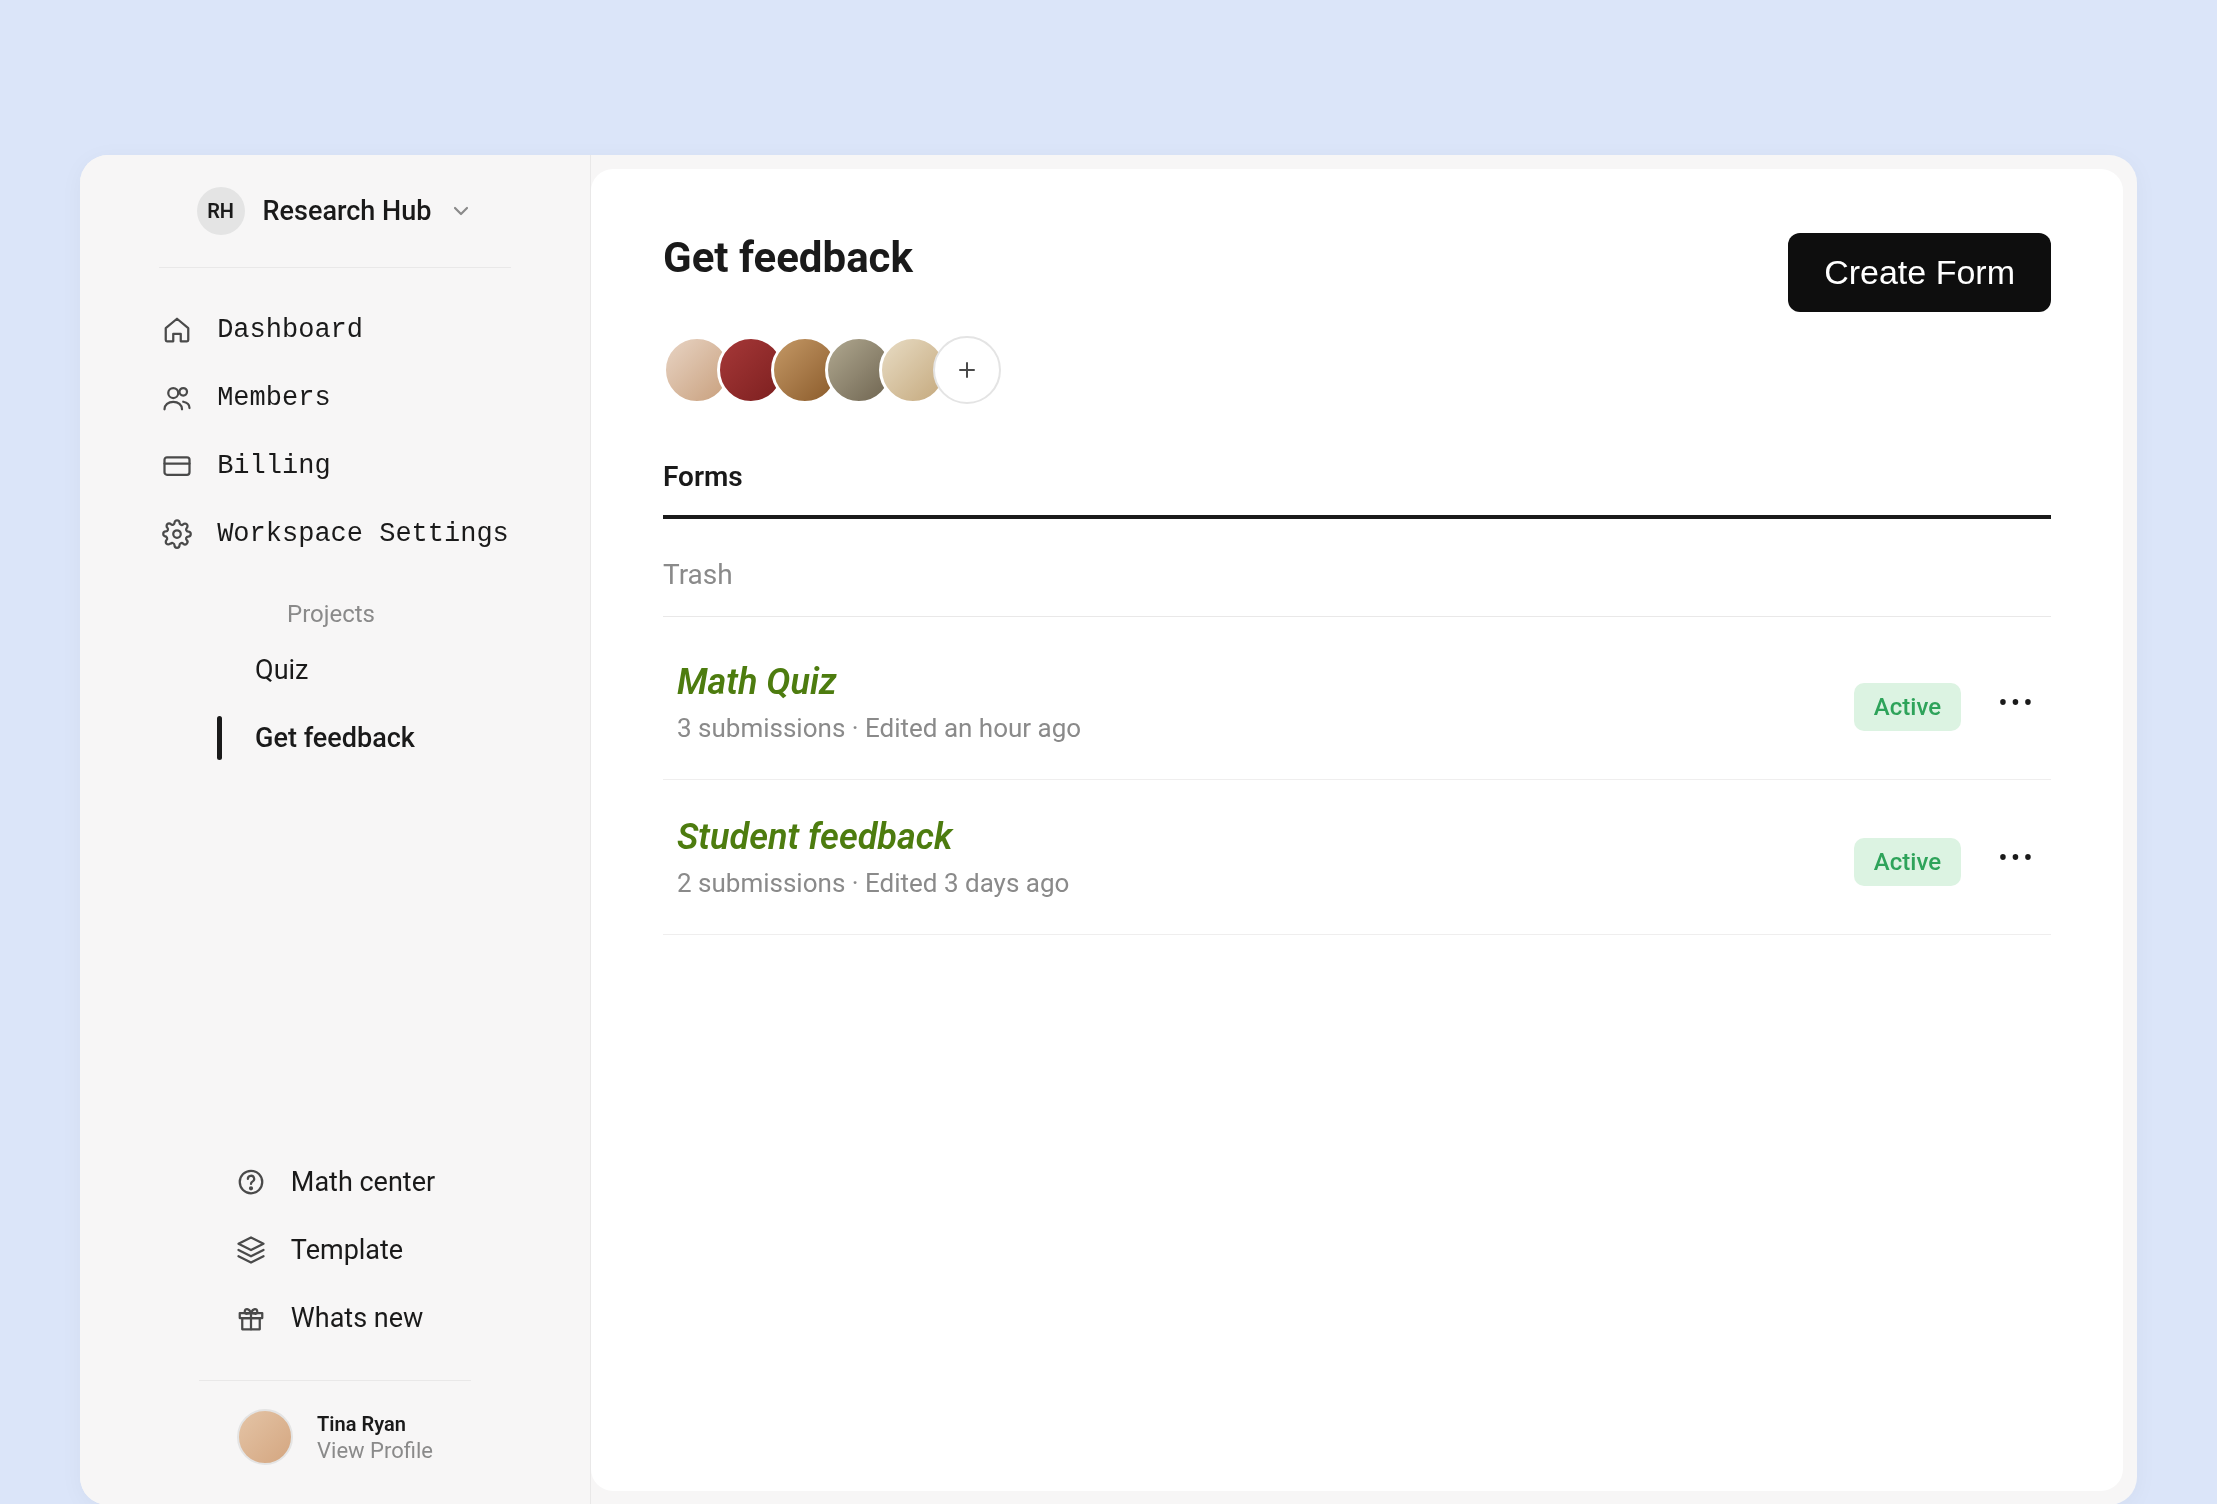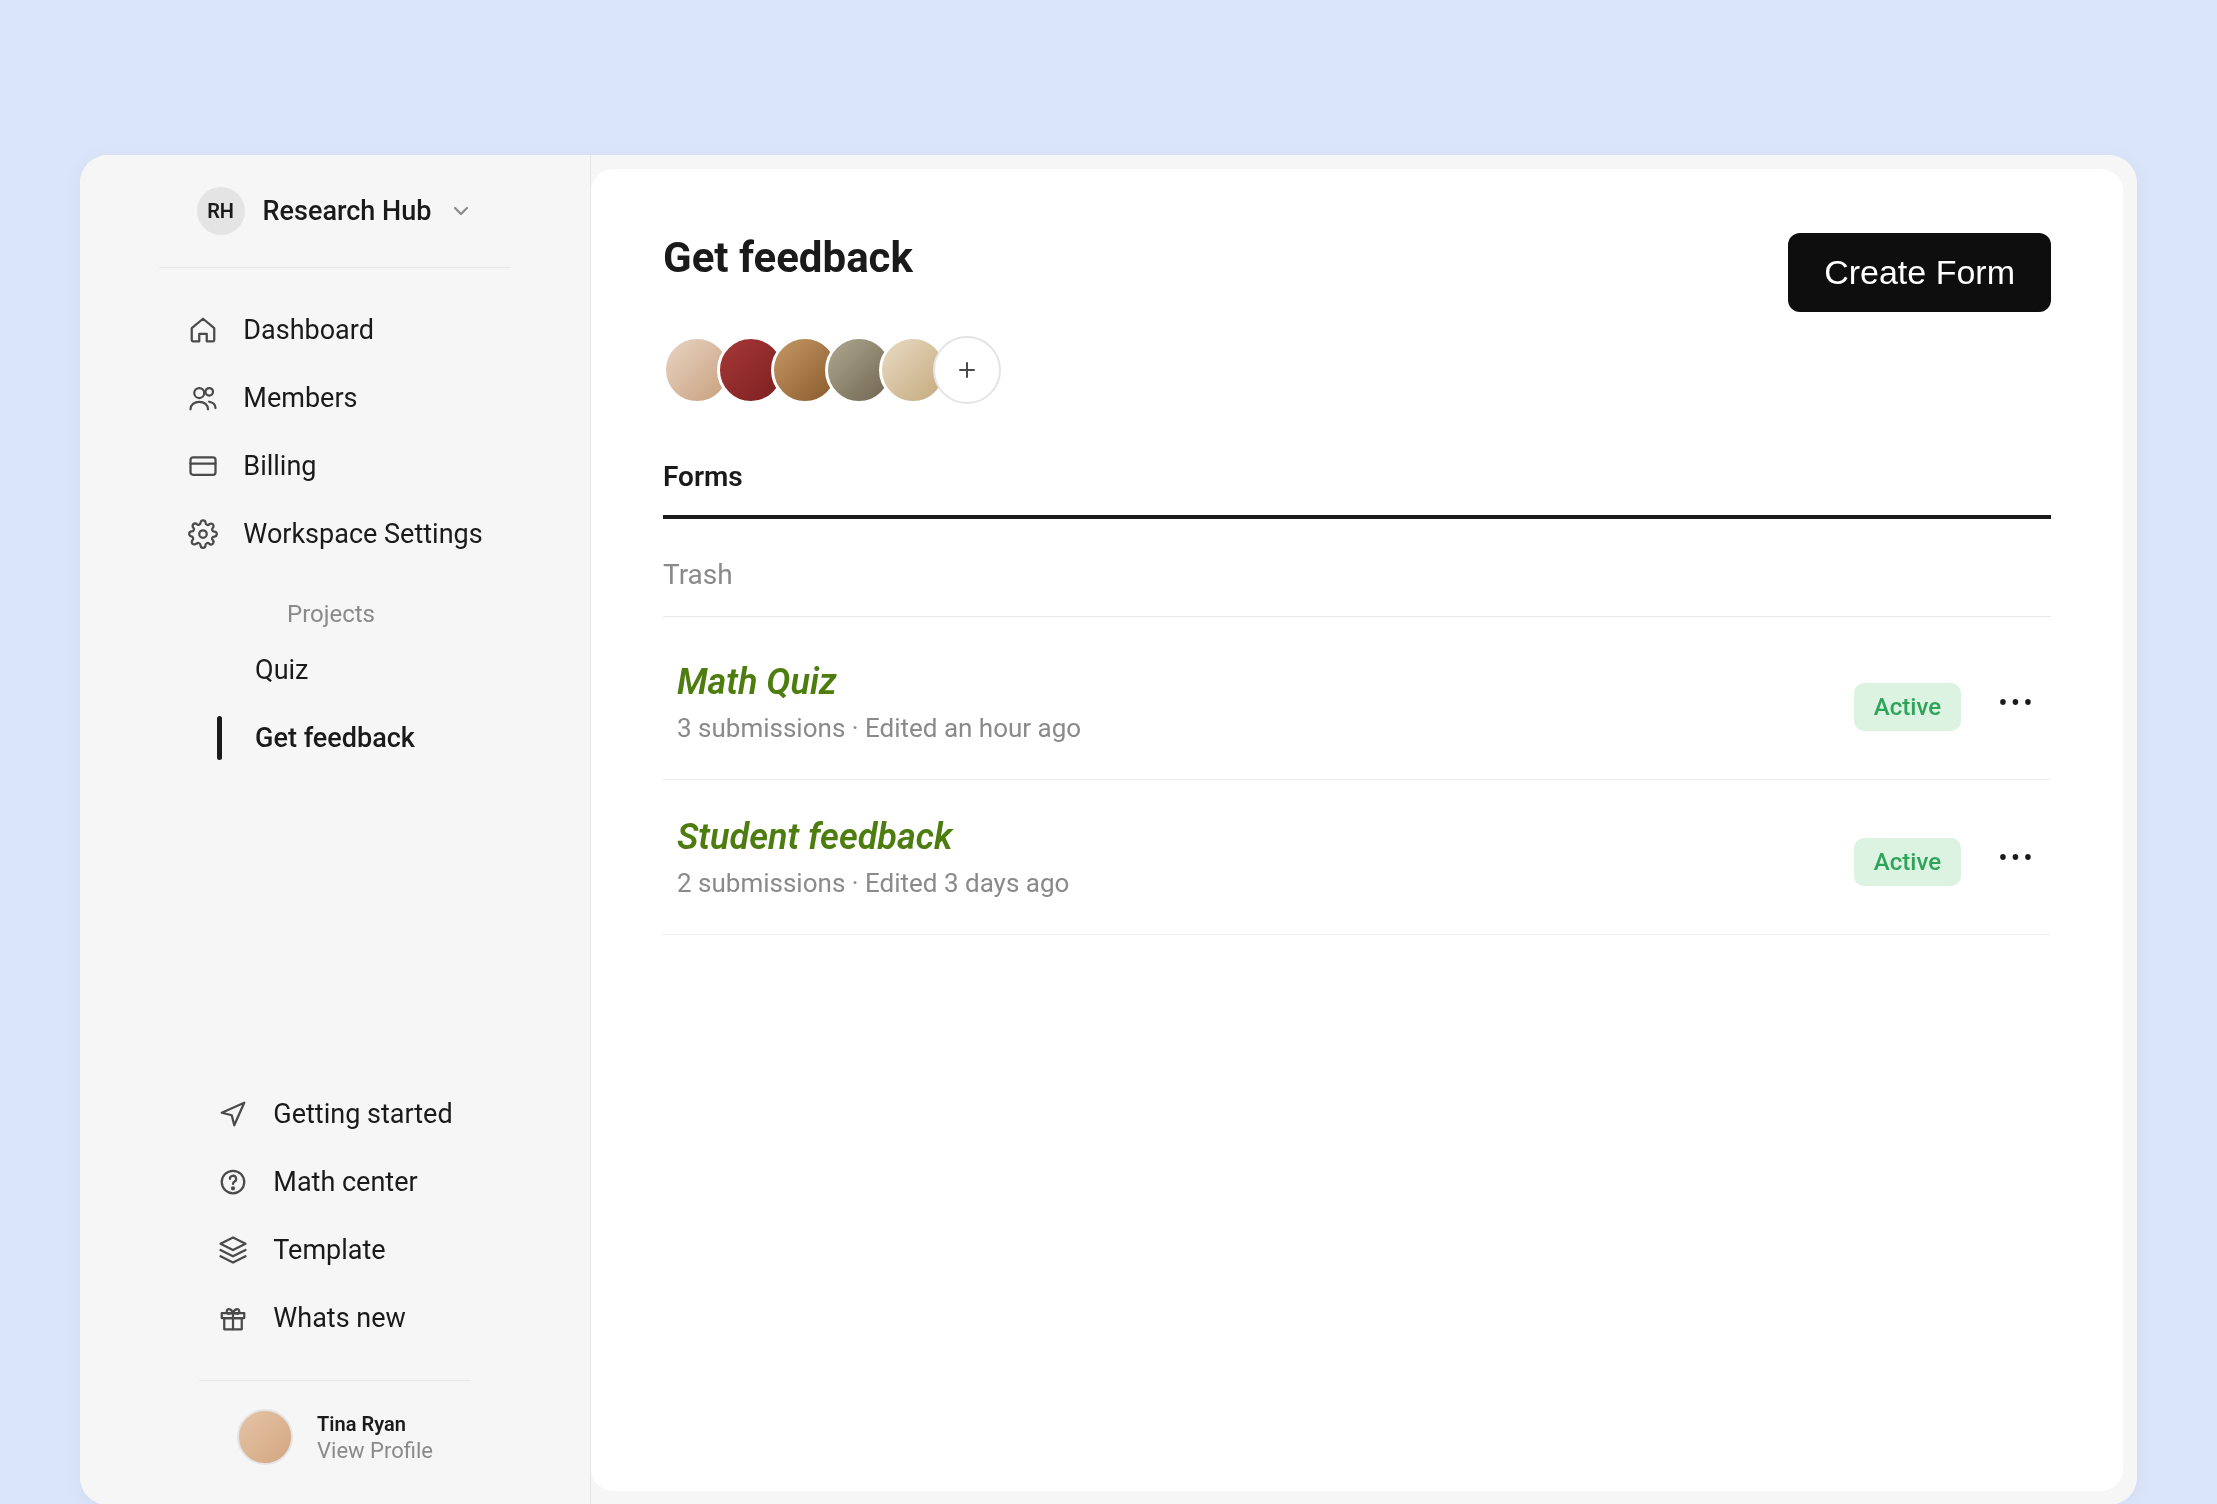--- a/index.html
+++ b/index.html
@@ -52,20 +52,21 @@
       font-size: 27px;
       font-weight: 500;
       color: #1a1a1a;
       flex: 1;
     }
     .ws-chevron {
       color: #8a8a8a;
     }
     .nav-section {
       padding: 28px 22px 0 22px;
+      font-family: Liberation Mono, monospace;
     }
     .nav-item {
       display: flex;
       align-items: center;
       gap: 24px;
       padding: 18px 16px;
       border-radius: 10px;
       cursor: pointer;
       font-size: 27px;
       color: #1a1a1a;
@@ -322,28 +323,20 @@
         <span>Get feedback</span>
       </div>
     </div>
 
     <div class="spacer"></div>
 
     <div class="bottom-nav">
       <div class="nav-item">
         <span class="nav-icon">
           <svg width="30" height="30" viewBox="0 0 24 24" fill="none" stroke="currentColor" stroke-width="1.8" stroke-linecap="round" stroke-linejoin="round">
-              <path d="M3 11 21 3l-8 18-2-8-8-2z"></path>
-            </svg>
-        </span>
-        <span>Getting started</span>
-      </div>
-      <div class="nav-item">
-        <span class="nav-icon">
-          <svg width="30" height="30" viewBox="0 0 24 24" fill="none" stroke="currentColor" stroke-width="1.8" stroke-linecap="round" stroke-linejoin="round">
               <circle cx="12" cy="12" r="9"></circle>
               <path d="M9.5 9.5a2.5 2.5 0 1 1 3.5 2.3c-.8.4-1 .9-1 1.7"></path>
               <circle cx="12" cy="17" r="0.8" fill="currentColor"></circle>
             </svg>
         </span>
         <span>Math center</span>
       </div>
       <div class="nav-item">
         <span class="nav-icon">
           <svg width="30" height="30" viewBox="0 0 24 24" fill="none" stroke="currentColor" stroke-width="1.8" stroke-linecap="round" stroke-linejoin="round">

